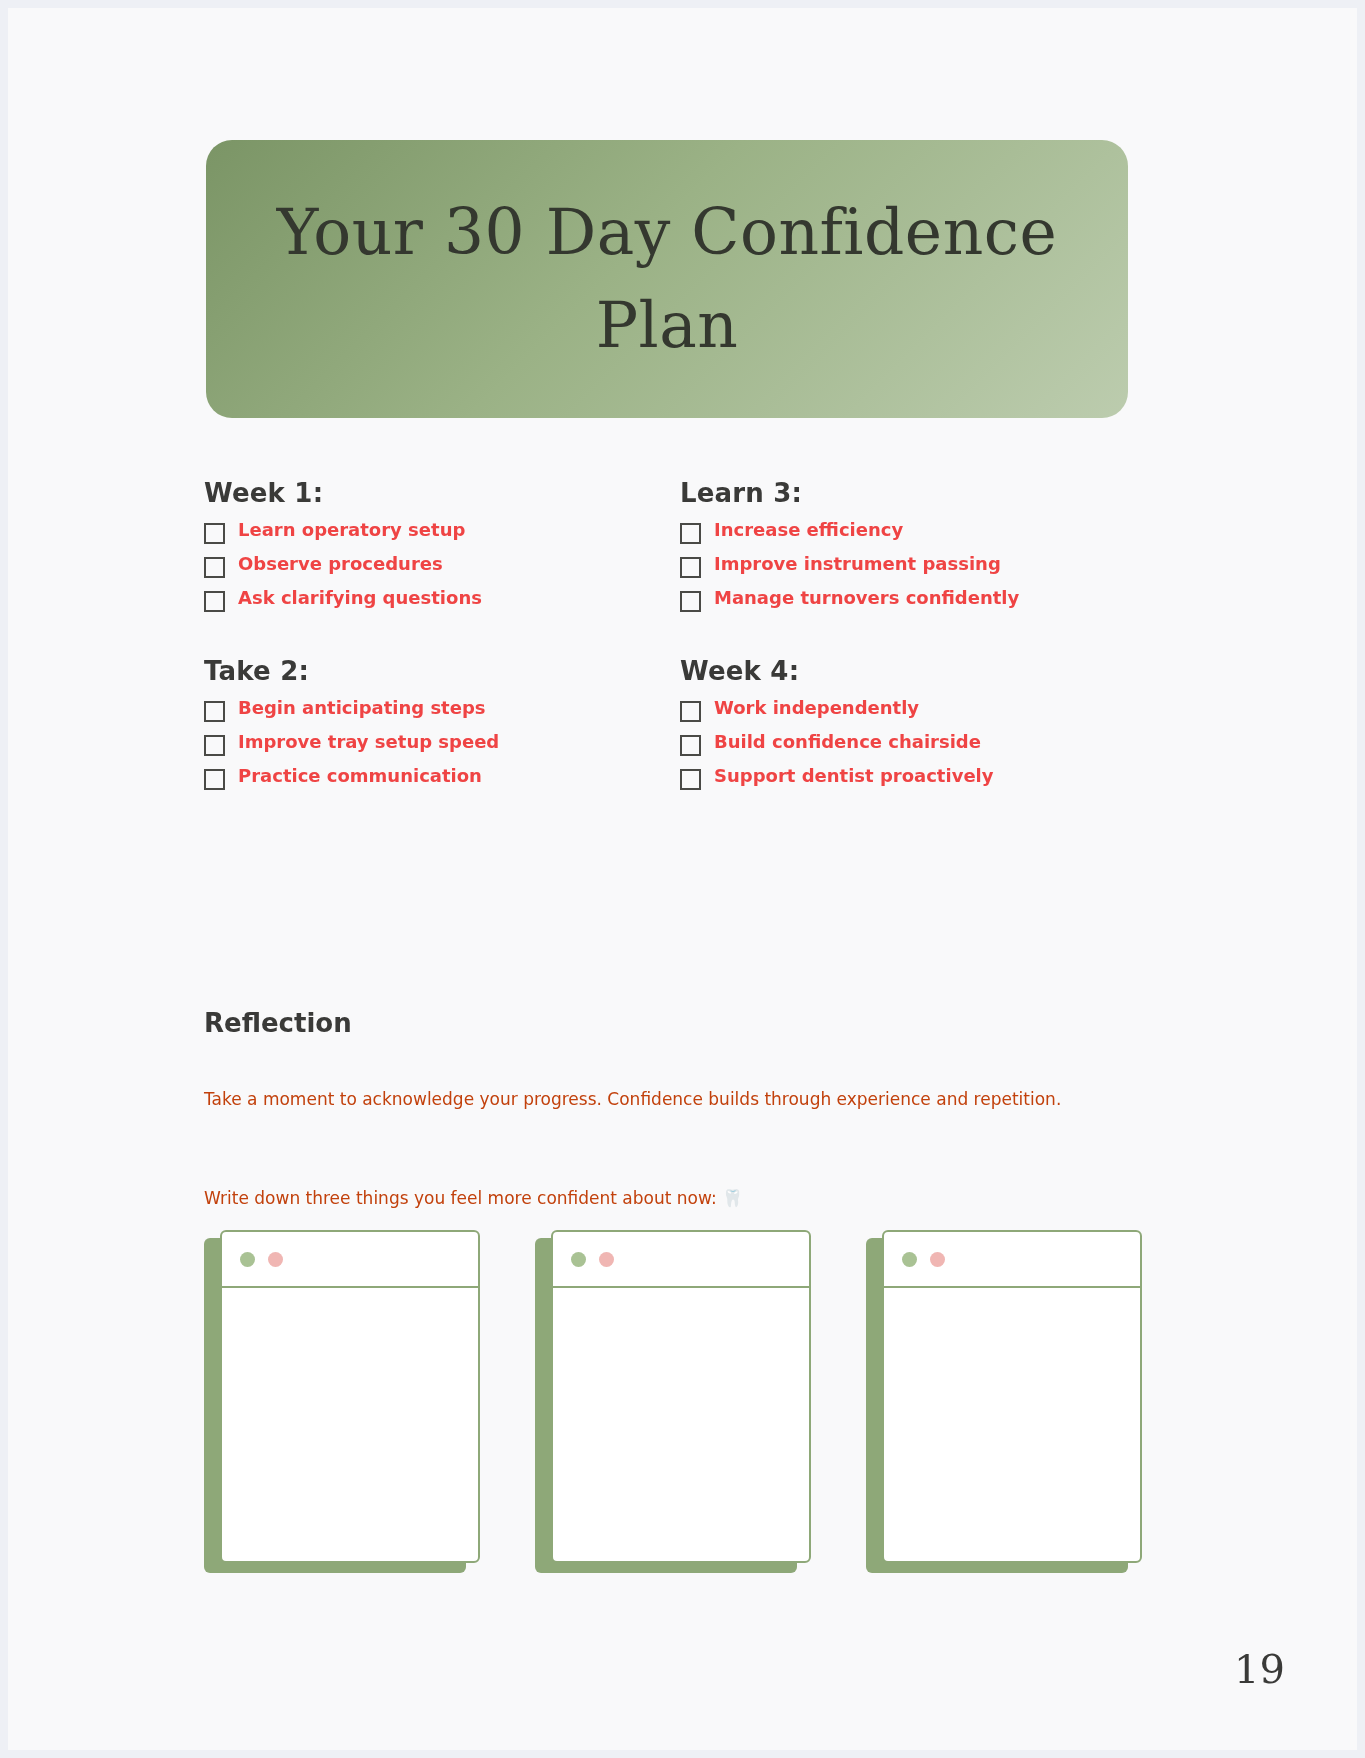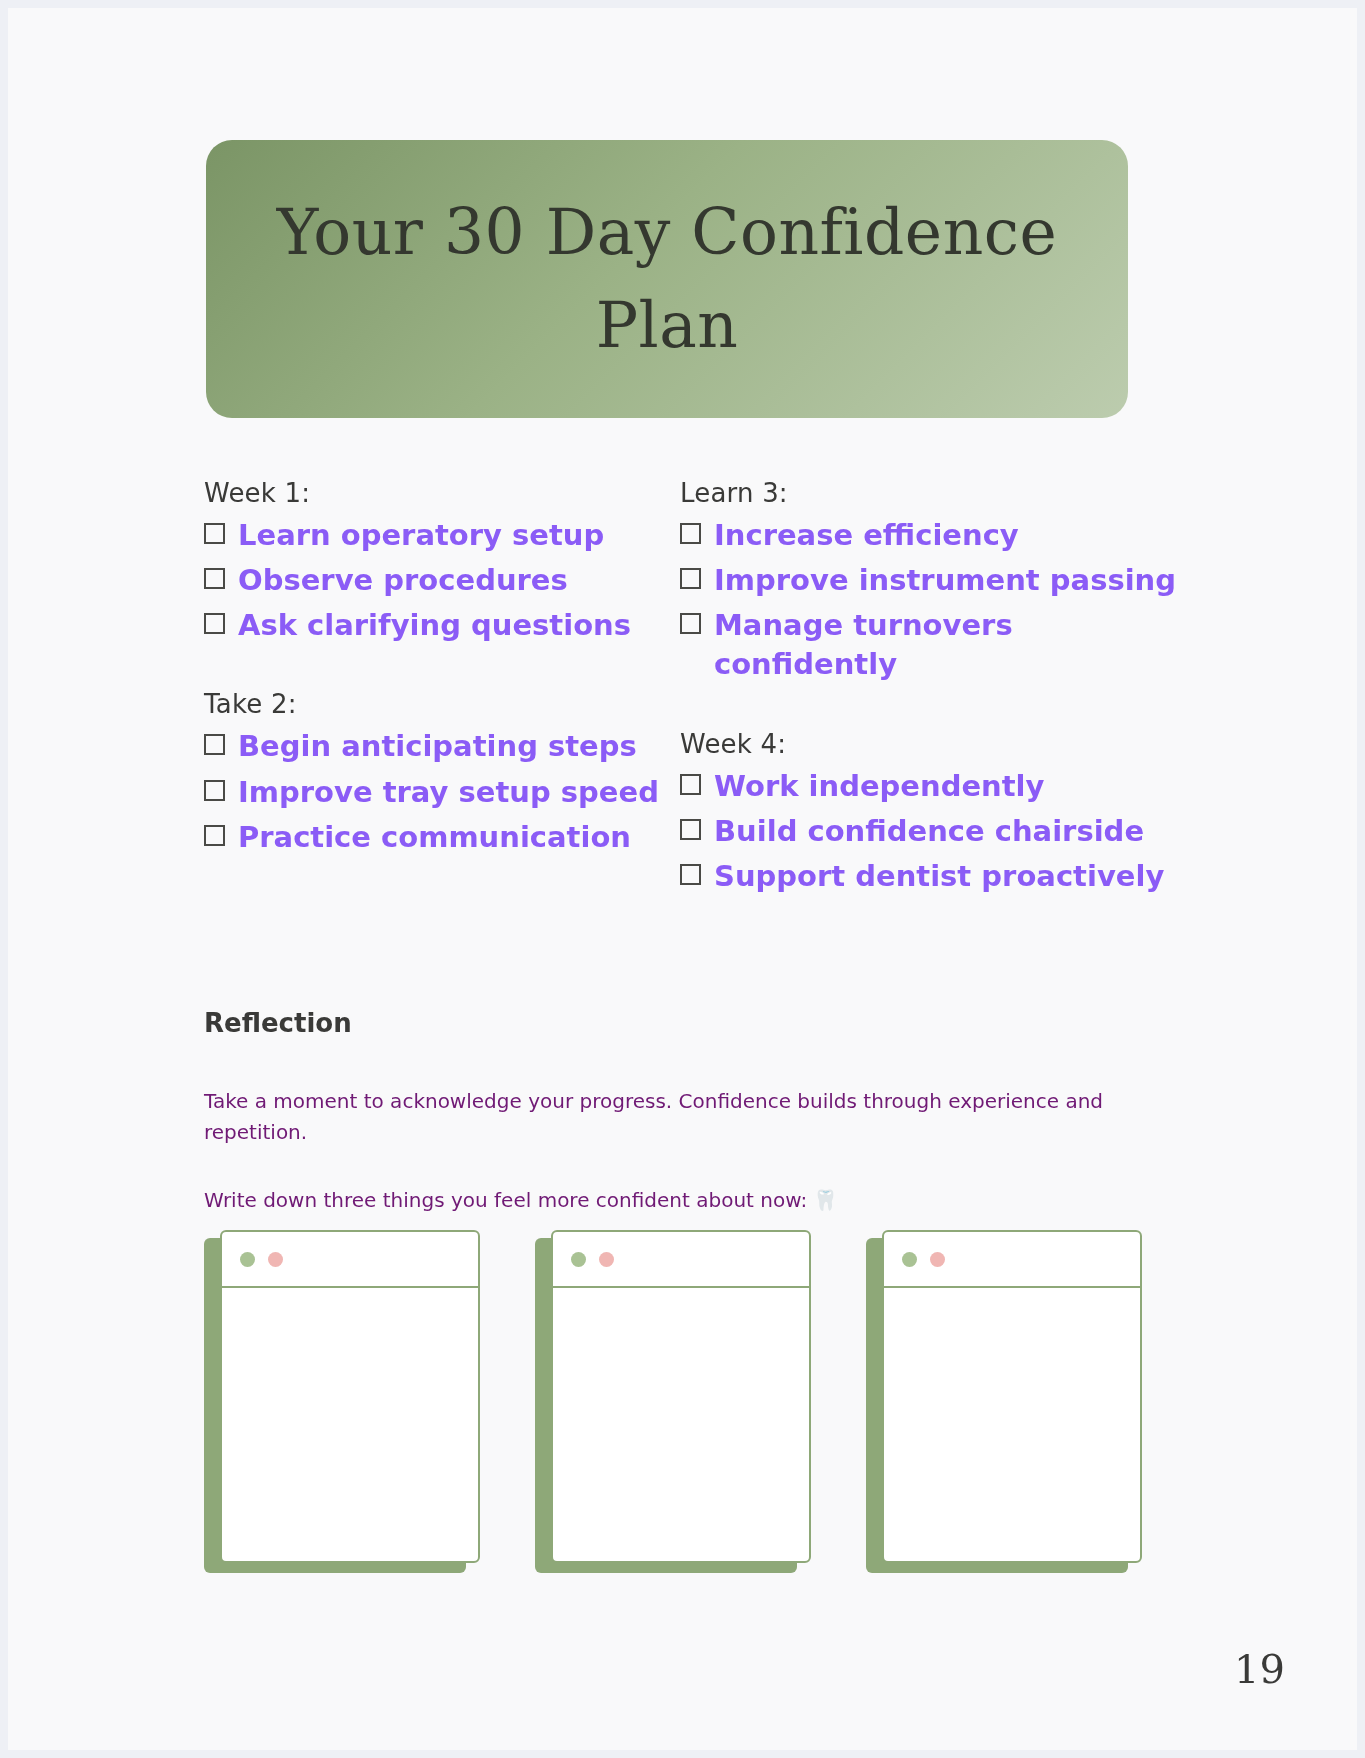--- a/index.html
+++ b/index.html
@@ -45,34 +45,34 @@
   }
   .col {
     position: absolute;
     width: 500px;
   }
   .col-left { left: 196px; top: 470px; }
   .col-right { left: 672px; top: 470px; }
 
   .week-heading {
     font-size: 26px;
-    font-weight: normal;
+    font-weight: bold;
     color: #3a3a38;
     margin: 0 0 8px 0;
     letter-spacing: 0.2px;
   }
   .week-block { margin-bottom: 44px; }
   .task {
-    font-size: 29px;
+    font-size: 18px;
     font-weight: bold;
-    color: #8b5cf6;
+    color: #ef4444;
     line-height: 1.35;
     margin: 6px 0;
     display: flex;
-    align-items: flex-start;
+    align-items: center;
   }
   .cbox {
     display: inline-block;
     width: 17px;
     height: 17px;
     border: 2px solid #4a4a46;
     margin-right: 13px;
     margin-top: 7px;
     flex: 0 0 auto;
     background: transparent;
@@ -84,22 +84,22 @@
     left: 196px;
     top: 1000px;
     font-size: 26px;
     font-weight: bold;
     color: #3a3a38;
   }
   .body-text {
     position: absolute;
     left: 196px;
     width: 930px;
-    font-size: 20px;
-    color: #701a75;
+    font-size: 17px;
+    color: #c2410c;
     line-height: 1.55;
   }
   .body-1 { top: 1078px; }
   .body-2 { top: 1177px; }
 
   .cards {
     position: absolute;
     left: 196px;
     top: 1222px;
     width: 940px;

